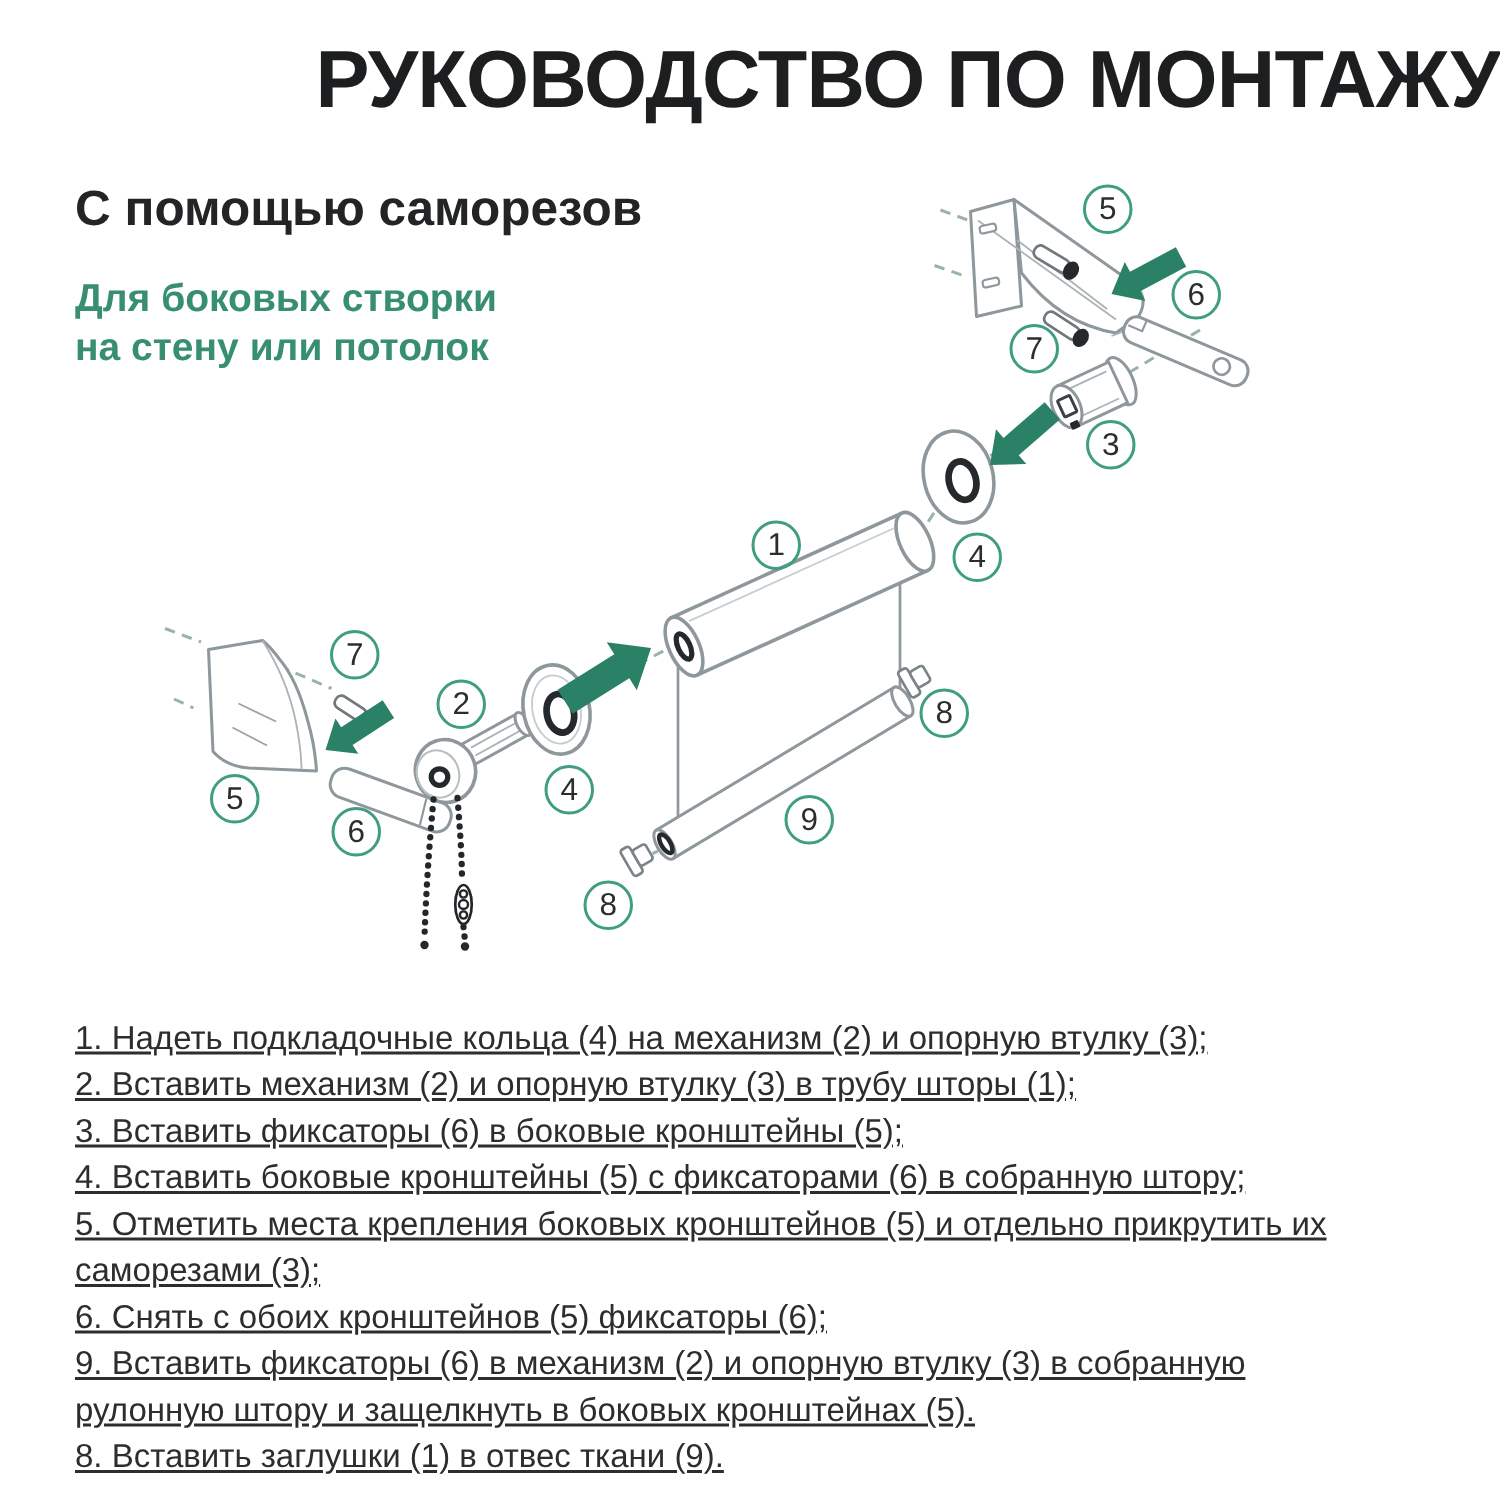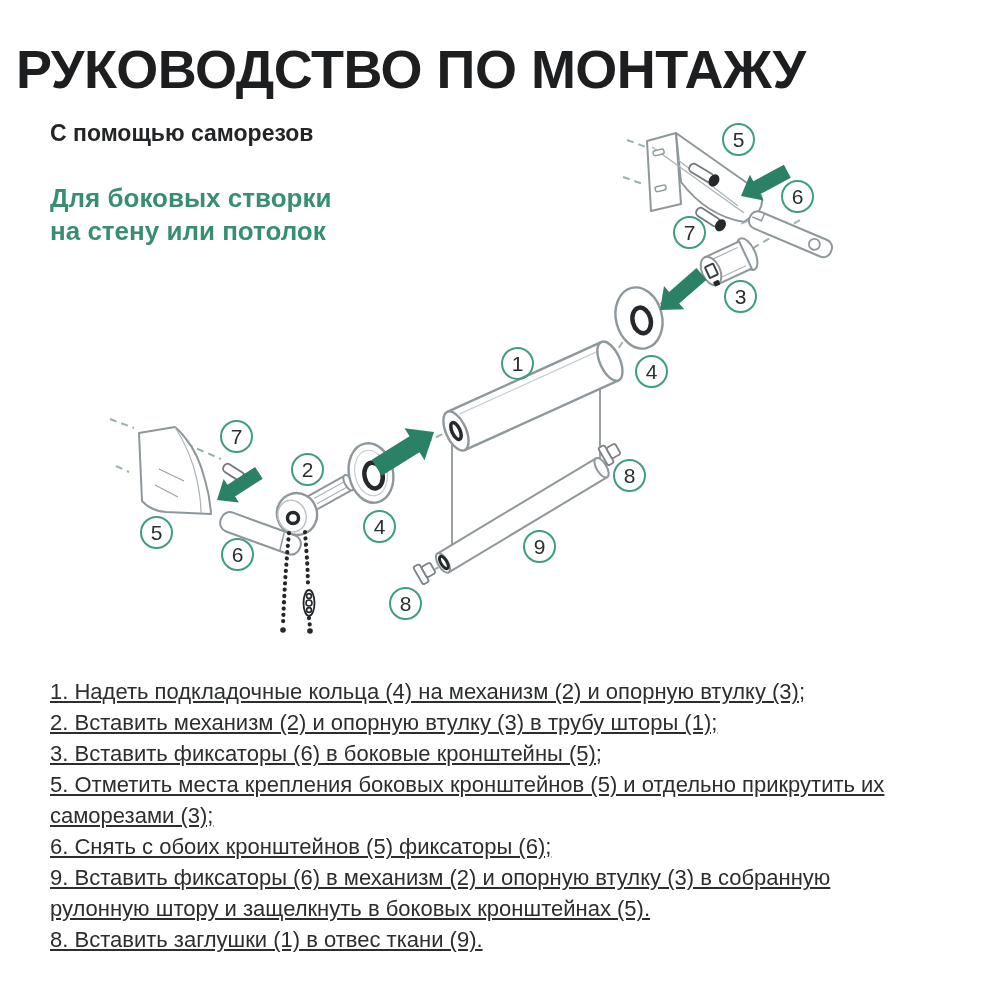--- a/index.html
+++ b/index.html
@@ -1,27 +1,27 @@
 <!DOCTYPE html>
 <html><head>
 <meta charset="utf-8">
 <style>
   html,body { margin:0; padding:0; background:#fff; }
   .page {
     position:relative; width:1000px; height:1000px; background:#ffffff;
     font-family:"Liberation Sans", sans-serif; overflow:hidden;
   }
   .title {
-    position:absolute; top:22px; left:0; right:0; margin:16px;
-    text-align:left; font-size:54px; font-weight:700; letter-spacing:-0.5px;
+    position:absolute; top:22px; left:0; right:0; margin:0;
+    text-align:right; font-size:54px; font-weight:700; letter-spacing:-0.5px;
     color:#1d1e20;
   }
   .subtitle {
     position:absolute; left:50px; top:120px;
-    font-size:23px; font-weight:700; color:#222426;
+    font-size:33px; font-weight:700; color:#222426;
   }
   .variant {
     position:absolute; left:50px; top:182px;
     font-size:26px; font-weight:700; color:#388e72; line-height:33px;
   }
   .diagram-wrap { position:absolute; left:0; top:120px; width:1000px; height:560px; }
   .diagram-wrap svg { position:absolute; left:0; top:0; }
   .callout {
     position:absolute; width:33px; height:33px; box-sizing:border-box;
     border:2.5px solid #3f9d80; border-radius:50%;
@@ -199,19 +199,20 @@
     <div class="callout" style="left:220px; top:300px;">7</div>
     <div class="callout" style="left:613px; top:339px;">8</div>
     <div class="callout" style="left:389px; top:467px;">8</div>
     <div class="callout" style="left:523px; top:410px;">9</div>
   </div>
 
   <div class="instructions">
     <div class="instr">1. Надеть подкладочные кольца (4) на механизм (2) и опорную втулку (3);</div>
     <div class="instr">2. Вставить механизм (2) и опорную втулку (3) в трубу шторы (1);</div>
     <div class="instr">3. Вставить фиксаторы (6) в боковые кронштейны (5);</div>
+    <div class="instr">4. Вставить боковые кронштейны (5) с фиксаторами (6) в собранную штору;</div>
     <div class="instr">5. Отметить места крепления боковых кронштейнов (5) и отдельно прикрутить их саморезами (3);</div>
     <div class="instr">6. Снять с обоих кронштейнов (5) фиксаторы (6);</div>
     <div class="instr">9. Вставить фиксаторы (6) в механизм (2) и опорную втулку (3) в собранную рулонную штору и защелкнуть в боковых кронштейнах (5).</div>
     <div class="instr">8. Вставить заглушки (1) в отвес ткани (9).</div>
   </div>
 
 </div>
 
 </body></html>

